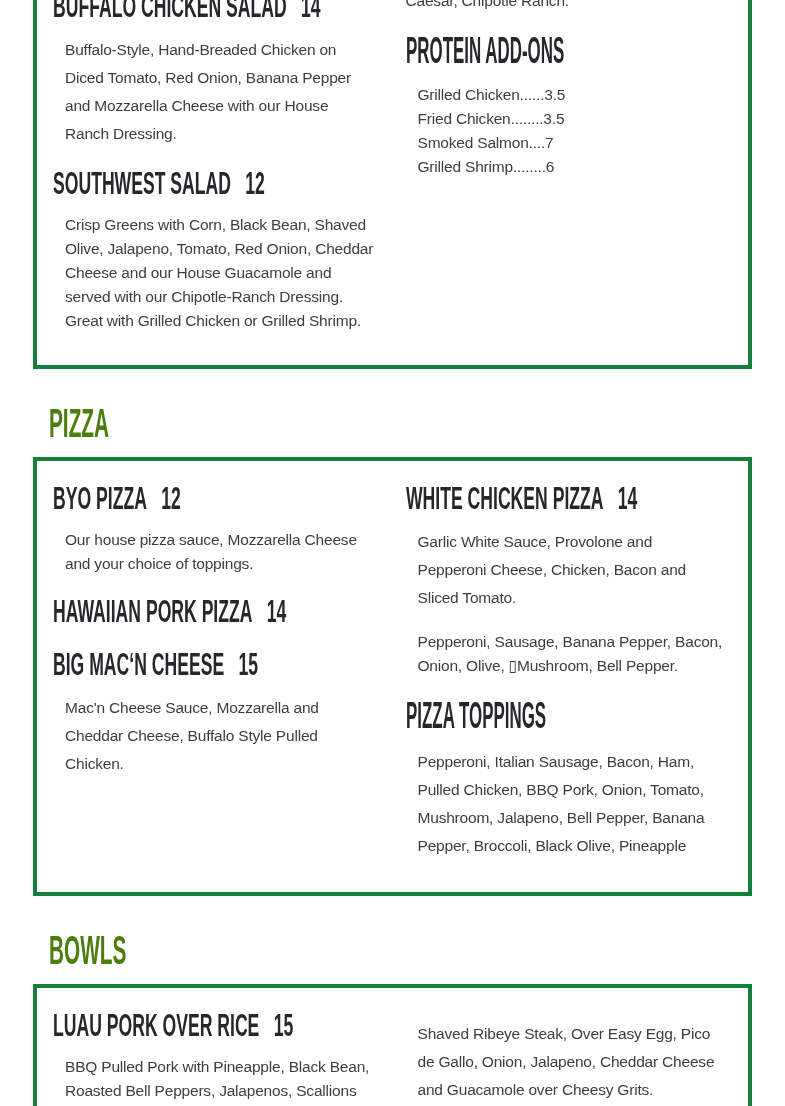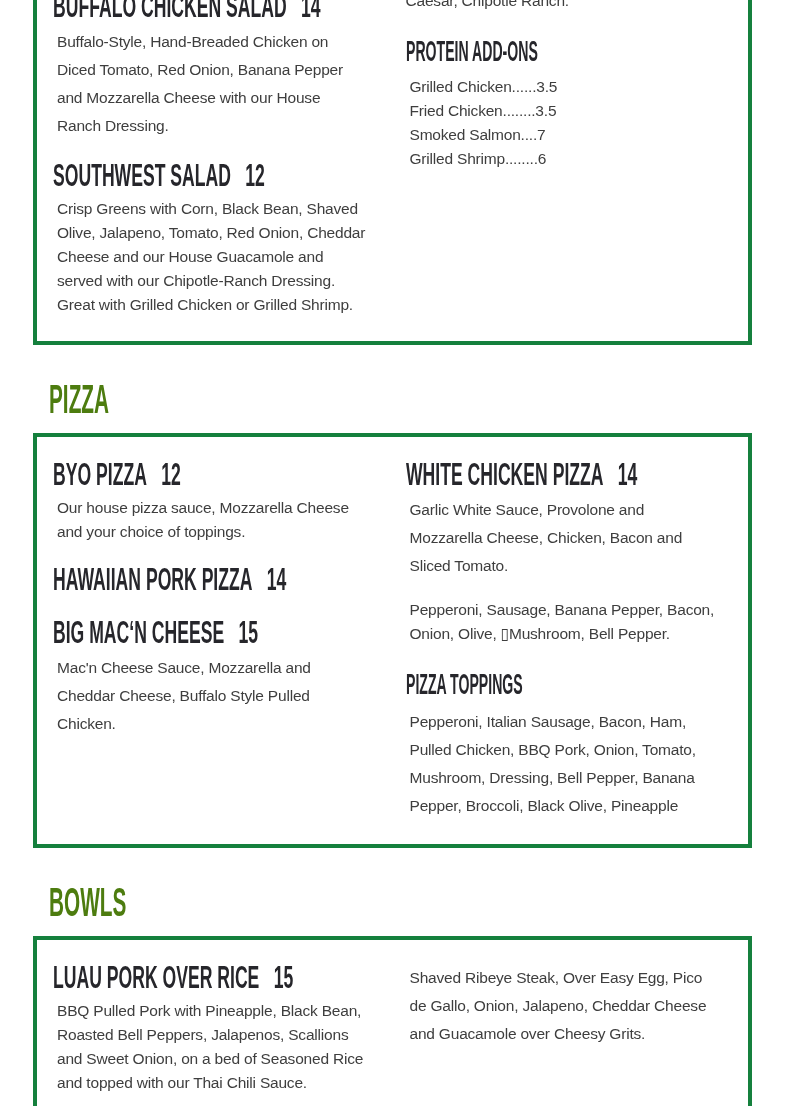--- a/index.html
+++ b/index.html
@@ -39,32 +39,32 @@
   }
   .section-title .cond { transform:scaleX(0.52); }
 
   .item-heading {
     font-size:32px; line-height:35px; font-weight:700;
     color:#26262b; margin:0 0 4px;
   }
   .item-heading .cond { transform:scaleX(0.55); }
 
   .sub-heading {
-    font-size:30px; line-height:40px; font-weight:700;
+    font-size:36px; line-height:40px; font-weight:700;
     color:#26262b; margin:0 0 4px;
   }
   .sub-heading .cond { transform:scaleX(0.47); }
 
   .price { margin-left:26px; }
 
   .desc {
     font-size:15.5px; line-height:24px;
     letter-spacing:-0.2px;
     white-space:pre;
-    margin:4px;
+    margin:12px;
     color:#3e3e3e;
   }
   .desc.tall { line-height:28px; }
 
   .block + .block { margin-top:18px; }
   .fragment { margin:0 0 4px; }
 </style>
 </head>
 <body>
 
@@ -118,32 +118,32 @@
           <h3 class="item-heading"><span class="cond"><span>BIG MAC‘N CHEESE</span><span class="price">15</span></span></h3>
           <p class="desc tall">Mac'n Cheese Sauce, Mozzarella and
 Cheddar Cheese, Buffalo Style Pulled
 Chicken.</p>
         </div>
       </div>
       <div class="col">
         <div class="block">
           <h3 class="item-heading"><span class="cond"><span>WHITE CHICKEN PIZZA</span><span class="price">14</span></span></h3>
           <p class="desc tall">Garlic White Sauce, Provolone and
-Mozzarella Cheese, Chicken, Bacon and
+Pepperoni Cheese, Chicken, Bacon and
 Sliced Tomato.</p>
         </div>
         <div class="block">
           <p class="desc">Pepperoni, Sausage, Banana Pepper, Bacon,
 Onion, Olive, ▯Mushroom, Bell Pepper.</p>
         </div>
         <div class="block">
           <h3 class="sub-heading"><span class="cond"><span>PIZZA TOPPINGS</span></span></h3>
           <p class="desc tall">Pepperoni, Italian Sausage, Bacon, Ham,
 Pulled Chicken, BBQ Pork, Onion, Tomato,
-Mushroom, Dressing, Bell Pepper, Banana
+Mushroom, Jalapeno, Bell Pepper, Banana
 Pepper, Broccoli, Black Olive, Pineapple</p>
         </div>
       </div>
     </div>
   </section>
 
   <section>
     <h2 class="section-title"><span class="cond">BOWLS</span></h2>
     <div class="menu-box">
       <div class="col">

